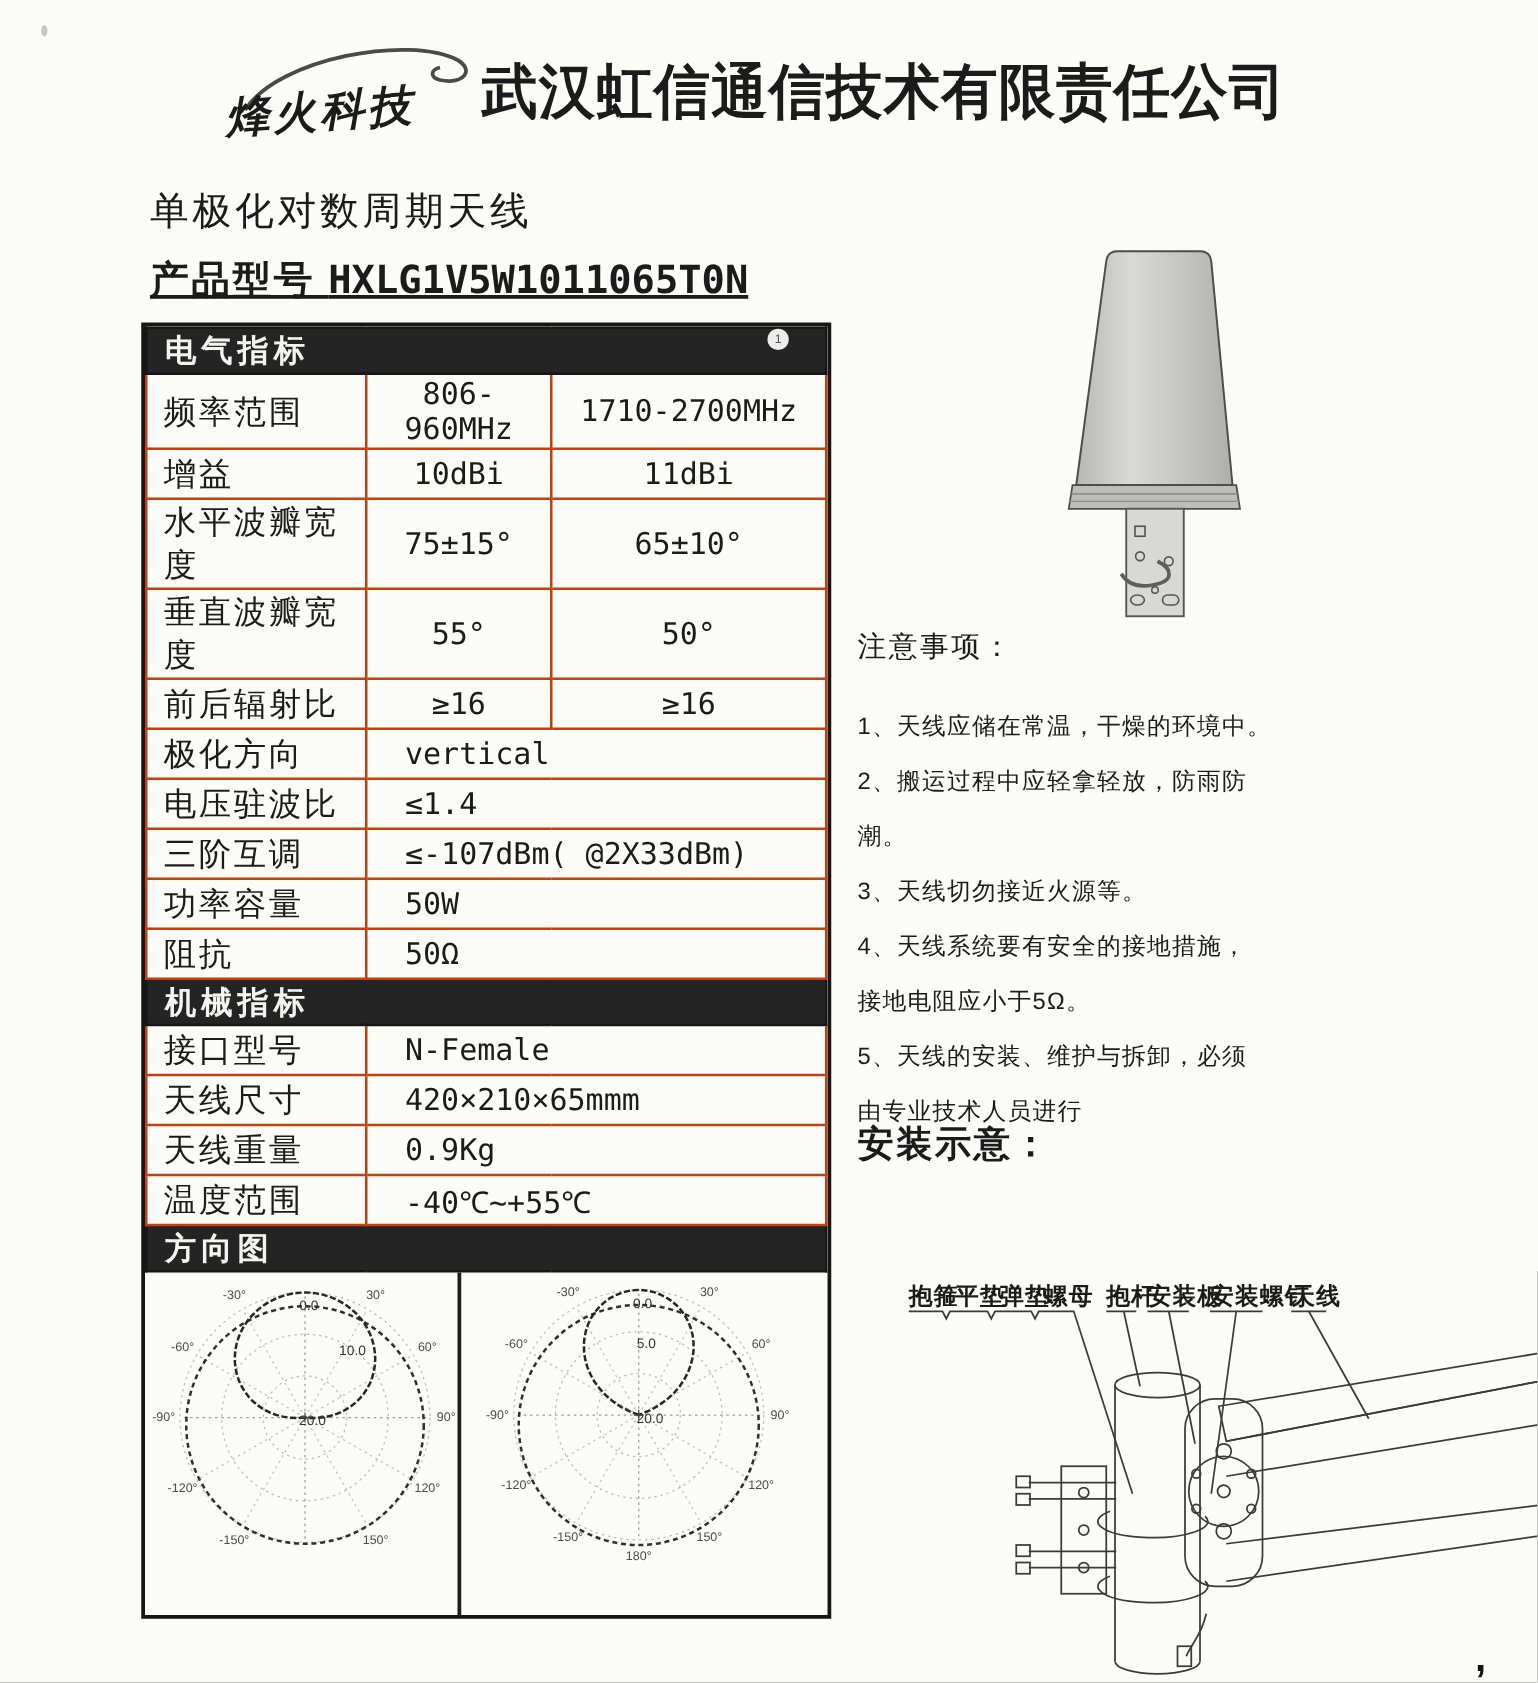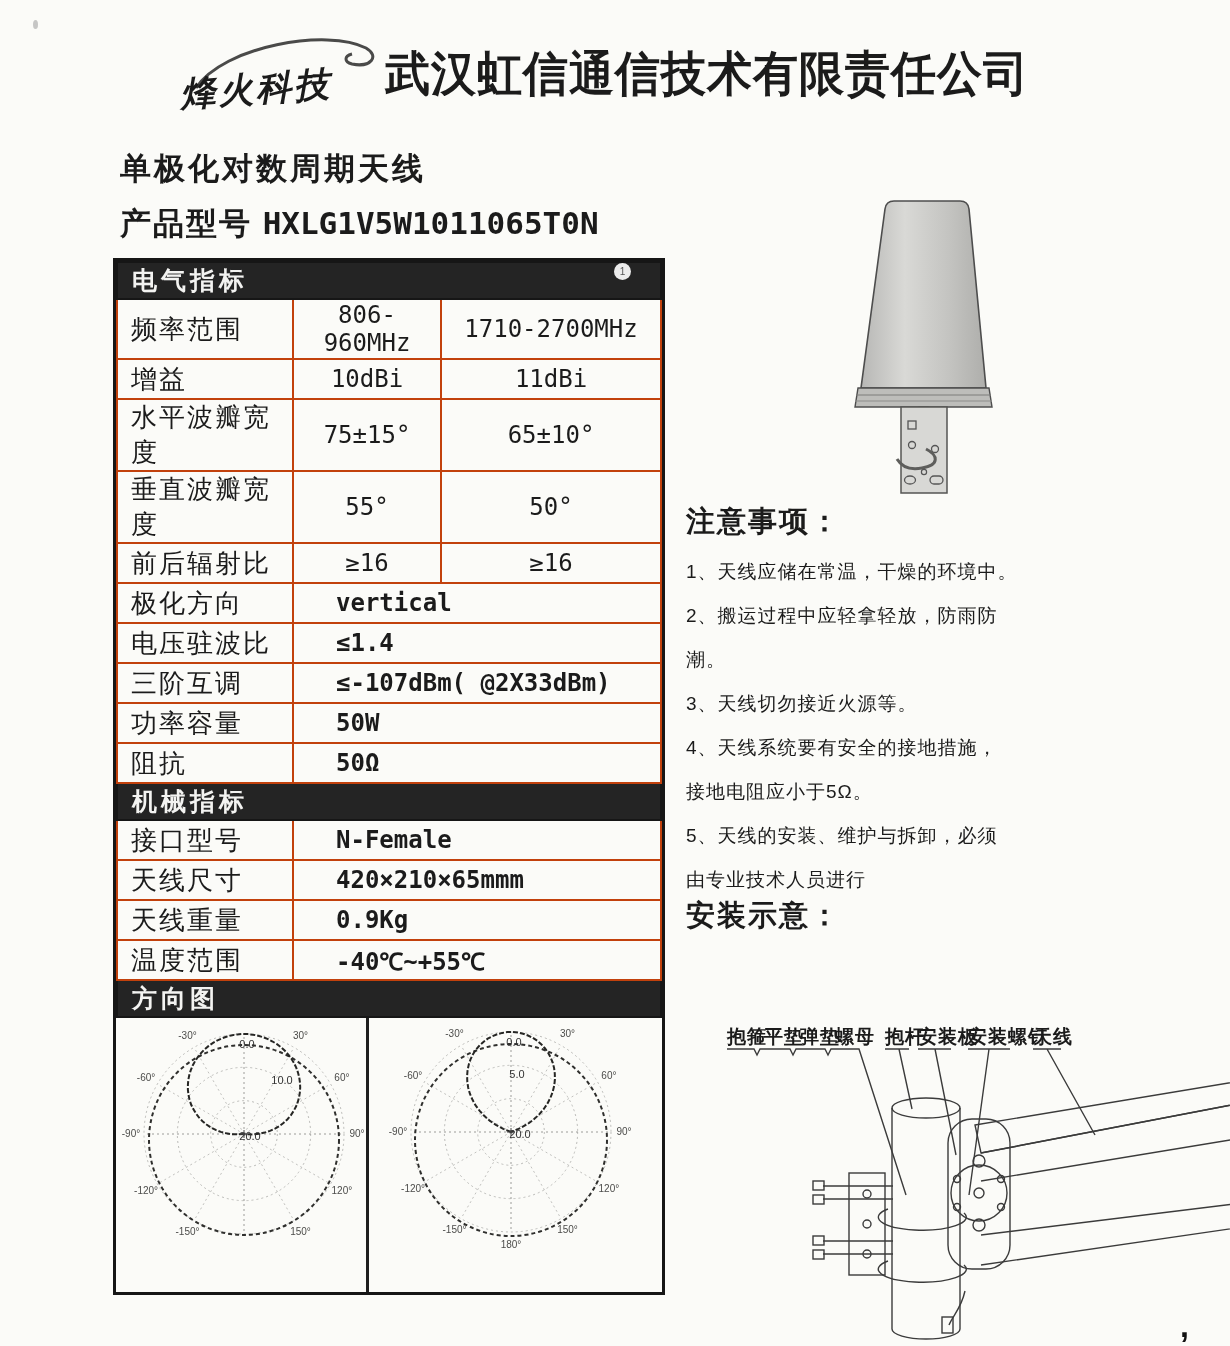--- a/index.html
+++ b/index.html
@@ -7,44 +7,44 @@
         font-family:"Liberation Sans","DejaVu Sans",sans-serif;color:#1b1b1b;}
 
   
   .brand{position:absolute;left:168px;top:24px;width:225px;height:105px;}
   .brand-swoosh{position:absolute;left:0;top:0;}
   .brand-text{position:absolute;left:12px;top:42px;font-size:35px;font-weight:bold;font-style:italic;
               letter-spacing:3px;transform:rotate(-4deg);font-family:"DejaVu Serif","Liberation Serif",serif;}
   .company{position:absolute;left:385px;top:42px;font-size:45px;font-weight:bold;letter-spacing:1px;
            transform:scaleY(1.06);transform-origin:left top;}
 
-  .doc-title{position:absolute;left:120px;top:148px;font-size:31px;font-weight:bold;letter-spacing:3px;}
-  .doc-model{position:absolute;left:120px;top:203px;font-size:31px;font-weight:bold;letter-spacing:2px;}
+  .doc-title{position:absolute;left:120px;top:148px;font-size:31px;font-weight:normal;letter-spacing:3px;}
+  .doc-model{position:absolute;left:120px;top:203px;font-size:31px;font-weight:bold;letter-spacing:2px;text-decoration:underline;}
   .doc-model .model-val{font-family:"DejaVu Sans Mono","Liberation Mono",monospace;font-weight:600;letter-spacing:0;}
 
   
   .spec-box{position:absolute;left:113px;top:258px;width:552px;height:1037px;
             border:3px solid #161616;box-sizing:border-box;overflow:hidden;background:#fbfbf8;}
   table.spec{width:100%;border-collapse:collapse;table-layout:fixed;}
   table.spec td{border:2px solid #c2410c;box-sizing:border-box;}
   tr.sec-hdr td{background:#242424;color:#f3f3f1;font-weight:bold;font-size:25px;height:37px;
                 padding:0 0 0 14px;letter-spacing:4px;border-color:#161616;}
   td.lbl{font-size:26px;padding:0 0 0 13px;height:40px;letter-spacing:2px;}
   td.val{font-family:"DejaVu Sans Mono","Liberation Mono",monospace;font-size:24px;text-align:center;}
-  td.val.span{text-align:left;padding-left:42px;font-weight:bold;}
+  td.val.span{text-align:left;padding-left:30px;}
 
   .plots{display:flex;height:276px;}
   .plot-cell{position:relative;flex:0 0 250px;}
   .plot-cell.right{flex:1 1 auto;border-left:3px solid #1e1e1e;}
   svg.polar{position:absolute;left:0;top:0;}
 
   
   .antenna-photo{position:absolute;left:840px;top:183px;}
   .notes{position:absolute;left:686px;top:502px;width:544px;}
-  .notes-hdr{font-size:29px;font-weight:bold;letter-spacing:2px;margin-bottom:8px;}
+  .notes-hdr{font-size:23px;font-weight:normal;letter-spacing:2px;margin-bottom:27px;}
   .note-line{font-size:19px;line-height:44px;letter-spacing:1px;}
   .install-hdr{position:absolute;left:686px;top:896px;font-size:29px;font-weight:bold;letter-spacing:2px;}
 
   .install-diagram{position:absolute;left:665px;top:1013px;width:565px;height:333px;margin-left:48px;}
   .install-label{position:absolute;font-size:19px;font-weight:bold;letter-spacing:1px;white-space:nowrap;
                  font-family:"DejaVu Serif","Liberation Serif",serif;}
 
   
   .artifact-circle{position:absolute;left:614px;top:263px;width:17px;height:17px;border-radius:50%;
                    background:#ececec;color:#555;font-size:10px;line-height:17px;text-align:center;}

